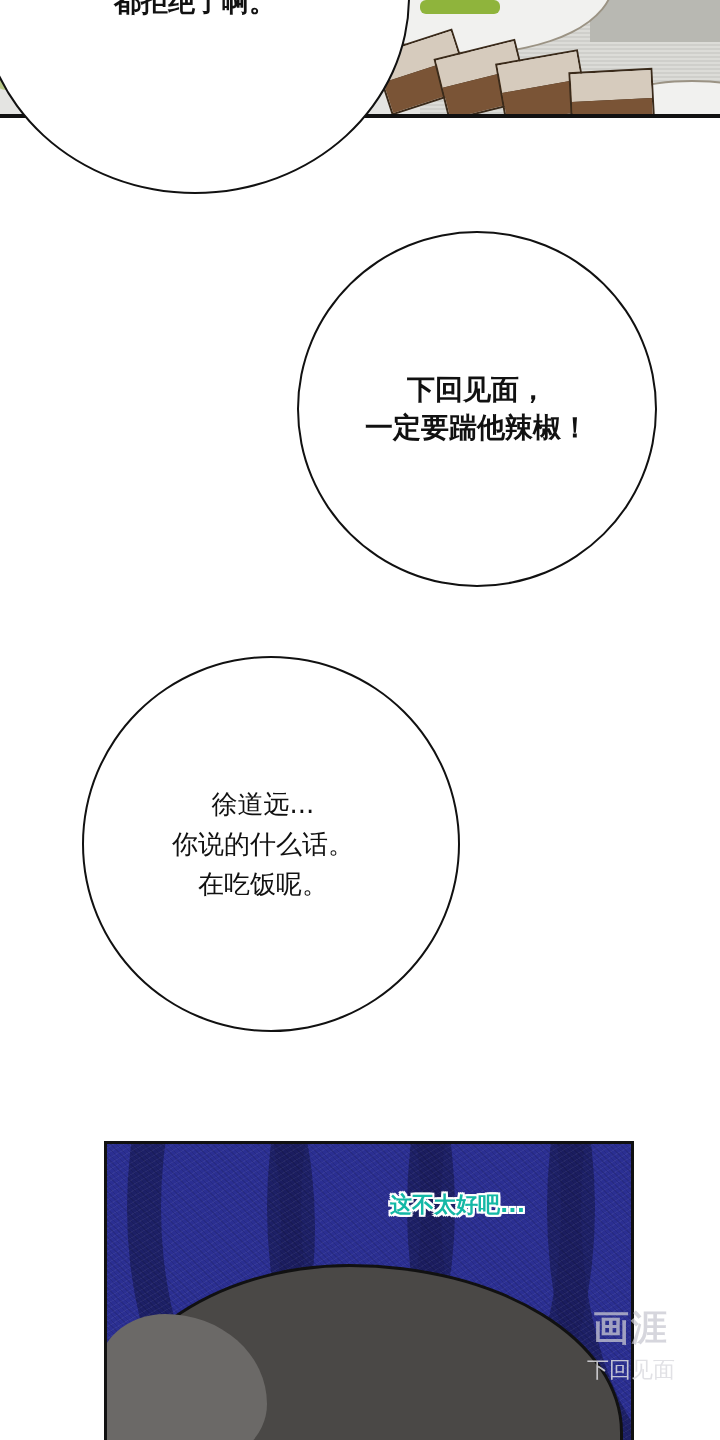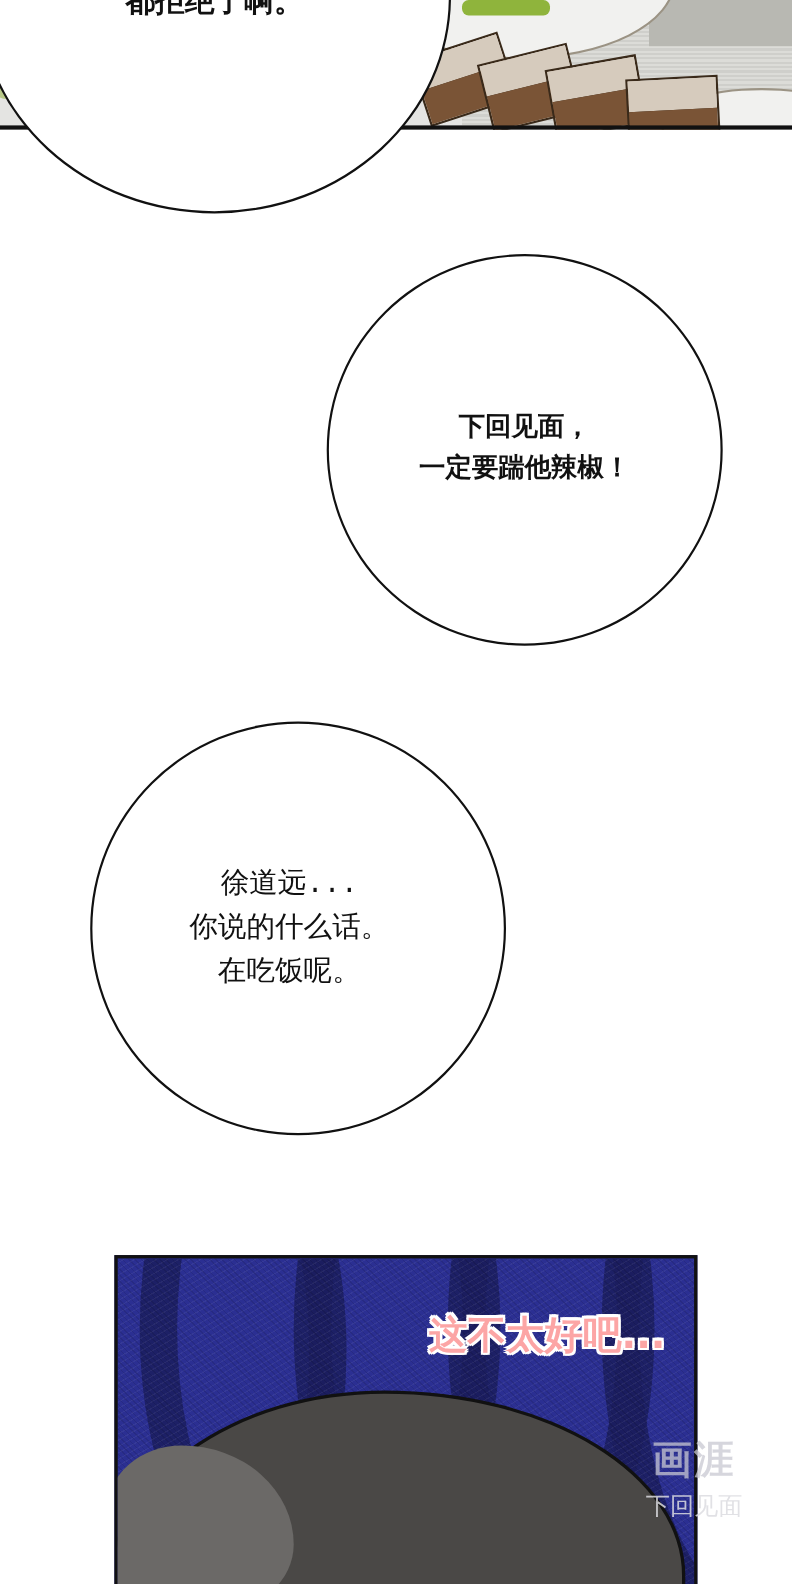--- a/index.html
+++ b/index.html
@@ -17,42 +17,42 @@
   .greens { position:absolute; background:#8fb43c; border-radius:6px; }
   .bread { position:absolute; width:80px; height:60px; border:2px solid #3a2a1a; }
   .bread .crumb { position:absolute; left:0; top:0; right:0; height:28px; background:#d6cbbd; border-bottom:2px solid #3a2a1a; }
   .bread .crust { position:absolute; left:0; top:28px; right:0; bottom:0; background:#7a5436; }
   .salad { position:absolute; left:-10px; top:40px; width:40px; height:50px; background:#b9c98a; border-radius:40%; }
 
   
   .bubble { position:absolute; background:#fff; border:2px solid #111; border-radius:50%;
             display:flex; flex-direction:column; align-items:center; justify-content:center; box-sizing:border-box; }
   .bubble-text { font-size:27px; line-height:36px; color:#111; text-align:center; white-space:pre; font-weight:bold; }
-  .bubble-text.reg { font-weight:normal;font-family:Liberation Mono, monospace; }
+  .bubble-text.reg { font-weight:normal; }
 
   .b1 { left:-20px; top:-200px; width:430px; height:394px; z-index:2; }
   .b1 .bubble-text { position:absolute; bottom:172px; left:0; right:0; }
 
   .b2 { left:297px; top:231px; width:360px; height:356px; }
   .b3 { left:82px; top:656px; width:378px; height:376px; }
 
   
   .dark-panel { left:104px; top:1141px; width:530px; height:320px; overflow:hidden;
                 border:3px solid #111; box-sizing:border-box;
                 background:#2b2f92; }
   .wave { position:absolute; border-radius:50%; border:34px solid #1b1d5e; opacity:0.85; }
   .noise { position:absolute; inset:0;
            background:
             repeating-linear-gradient(45deg, rgba(0,0,0,0.10) 0 1px, transparent 1px 4px),
             repeating-linear-gradient(-30deg, rgba(255,255,255,0.05) 0 1px, transparent 1px 5px); }
   .blob { position:absolute; left:-10px; top:120px; width:520px; height:300px; background:#4a4846;
           border:3px solid #111; border-radius:48% 52% 0 0 / 60% 55% 0 0; }
   .blob-light { position:absolute; left:-10px; top:170px; width:170px; height:150px; background:#6b6967;
           border-radius:40% 60% 40% 0; }
-  .dark-text { position:absolute; left:283px; top:46px; font-size:35px; font-weight:bold; color:#fca5a5;
+  .dark-text { position:absolute; left:283px; top:46px; font-size:22px; font-weight:bold; color:#14b8a6;
           text-shadow: 2px 0 #fff, -2px 0 #fff, 0 2px #fff, 0 -2px #fff, 2px 2px #fff, -2px -2px #fff, 2px -2px #fff, -2px 2px #fff;
           white-space:nowrap; }
 
   
   .watermark { left:566px; top:1300px; width:130px; text-align:center; z-index:5; }
   .wm-title { font-size:36px; font-weight:bold; color:rgba(200,200,210,0.75); letter-spacing:2px; line-height:56px; }
   .wm-sub { font-size:22px; color:rgba(220,220,225,0.85); line-height:28px; }
 </style>
 </head>
 <body>
@@ -81,21 +81,21 @@
       <div class="crust"></div>
     </div>
   <div class="border-bottom"></div>
 </div>
 
 <div class="bubble b1">
   <div class="bubble-text">都拒绝了啊。</div>
 </div>
 
 <div class="bubble b2">
-  <div class="bubble-text" style="font-size:24px; line-height:38px;font-family:Liberation Mono, monospace;">下回见面，
+  <div class="bubble-text" style="font-size:28px; line-height:38px;">下回见面，
 一定要踹他辣椒！</div>
 </div>
 
 <div class="bubble b3">
   <div class="bubble-text reg" style="font-size:26px; line-height:40px; margin-left:-16px;">徐道远...
 你说的什么话。
 在吃饭呢。</div>
 </div>
 
 <div class="abs dark-panel">

